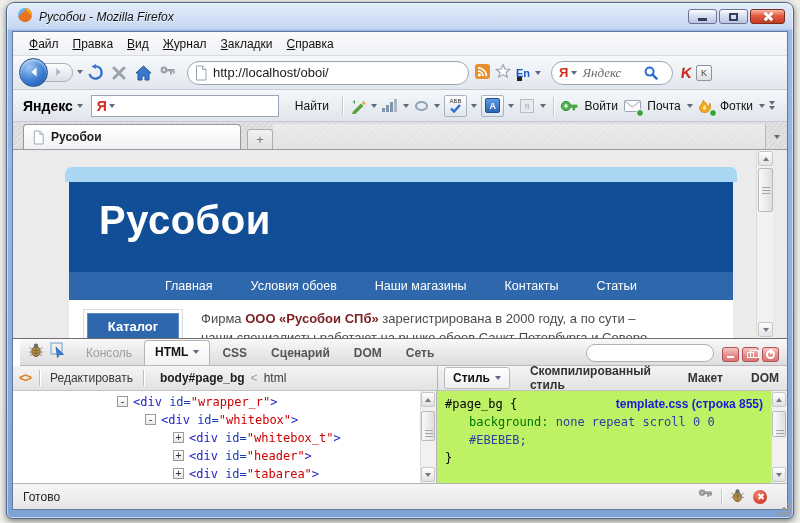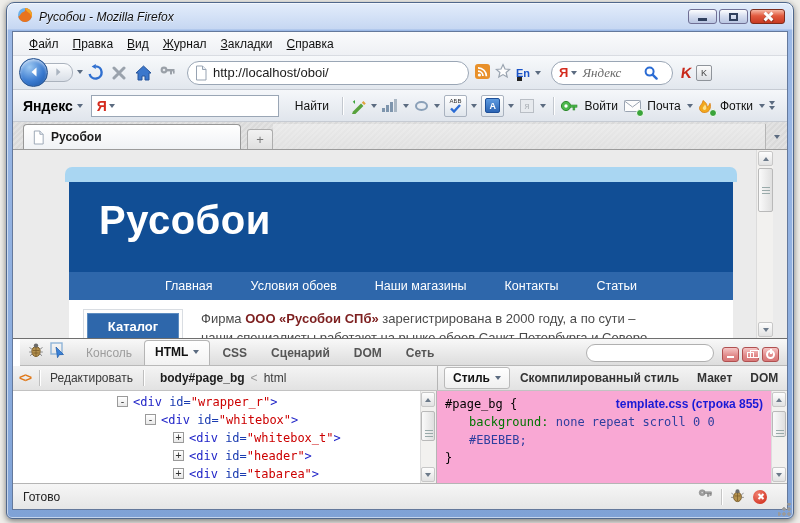--- a/index.html
+++ b/index.html
@@ -136,39 +136,39 @@
   .fbg-power:after { content:""; position:absolute; left:2px; top:-3px; width:2px; height:5px; background:#fff; }
 
   .fb-subbar { height:25px; background:linear-gradient(#f4f4f4,#e2e2e2); border-bottom:1px solid #c2c2c2; display:flex; align-items:center; }
   .fb-sub-left { display:flex; align-items:center; flex:0 0 424px; height:100%; }
   .code-icon { color:#e07818; font-weight:bold; font-size:12px; padding:0 8px 0 6px; letter-spacing:-1px; }
   .sub-sep { width:1px; height:16px; background:#bfbfbf; box-shadow:1px 0 0 #fff; margin-right:10px; }
   .edit-label { color:#3a3a3a; margin-right:10px; }
   .crumb-node { font-weight:bold; color:#1c1c1c; margin:0 6px; }
   .crumb-sep { color:#999; margin-right:6px; }
   .crumb-root { color:#3a3a3a; }
-  .fb-sub-right { flex:1; height:100%; border-left:1px solid #b5b5b5; display:flex; align-items:center; padding-left:6px; gap:2px; }
+  .fb-sub-right { flex:1; height:100%; border-left:1px solid #b5b5b5; display:flex; align-items:center; padding-left:6px; gap:12px; }
   .style-tab { padding:3px 8px; color:#333; font-weight:bold; }
   .style-tab.active { background:linear-gradient(#fff,#efefef); border:1px solid #b9b9b9; border-radius:3px; color:#111;
     display:flex; align-items:center; gap:5px; padding:3px 8px; }
 
   .fb-panels { flex:1; display:flex; overflow:hidden; }
   .tree-panel { flex:0 0 424px; background:#fff; border-right:1px solid #b5b5b5; position:relative; overflow:hidden;
     font-family:"DejaVu Sans Mono",monospace; font-size:12px; }
   .tree-rows { padding-top:2px; }
   .trow { height:18px; line-height:18px; white-space:pre; }
   .lvl0{ padding-left:104px; } .lvl1{ padding-left:132px; } .lvl2{ padding-left:160px; }
   .expander { display:inline-flex; width:11px; height:11px; border:1px solid #9a9a9a; background:linear-gradient(#fff,#e8e8e8);
     font-size:10px; line-height:9px; align-items:center; justify-content:center; color:#333; margin-right:5px; vertical-align:1px; font-family:"DejaVu Sans Mono",monospace; }
   .t-tag { color:#2125c8; } .t-attr { color:#1a3bb0; } .t-val { color:#cc0000; }
   .tree-scroll { position:absolute; right:0; top:0; bottom:0; width:16px; background:#f2f1ef; border-left:1px solid #ddd; }
   .tree-scroll .sb-thumb { top:20px; height:30px; left:0; width:14px; }
   .tree-scroll .sb-btn { width:14px; left:0; }
 
-  .css-panel { flex:1; background:#f9a8d4; position:relative; overflow:hidden; font-family:"DejaVu Sans Mono",monospace; font-size:12px;
+  .css-panel { flex:1; background:#bef264; position:relative; overflow:hidden; font-family:"DejaVu Sans Mono",monospace; font-size:12px;
     padding:4px 24px 0 8px; line-height:18px; }
   .ruleline { display:flex; justify-content:space-between; align-items:baseline; }
   .sel { color:#000; }
   .cssfile { color:#1a1ad6; font-weight:bold; font-family:"Liberation Sans",sans-serif; font-size:12px; text-decoration:none; }
   .decl { padding-left:24px; }
   .prop { color:#007400; } .cval { color:#2e3f9f; }
   .css-scroll { position:absolute; right:0; top:0; bottom:0; width:16px; background:#f2f1ef; border-left:1px solid #ddd; }
   .css-scroll .sb-thumb { top:20px; height:26px; left:0; width:14px; }
   .css-scroll .sb-btn { width:14px; left:0; }
 

